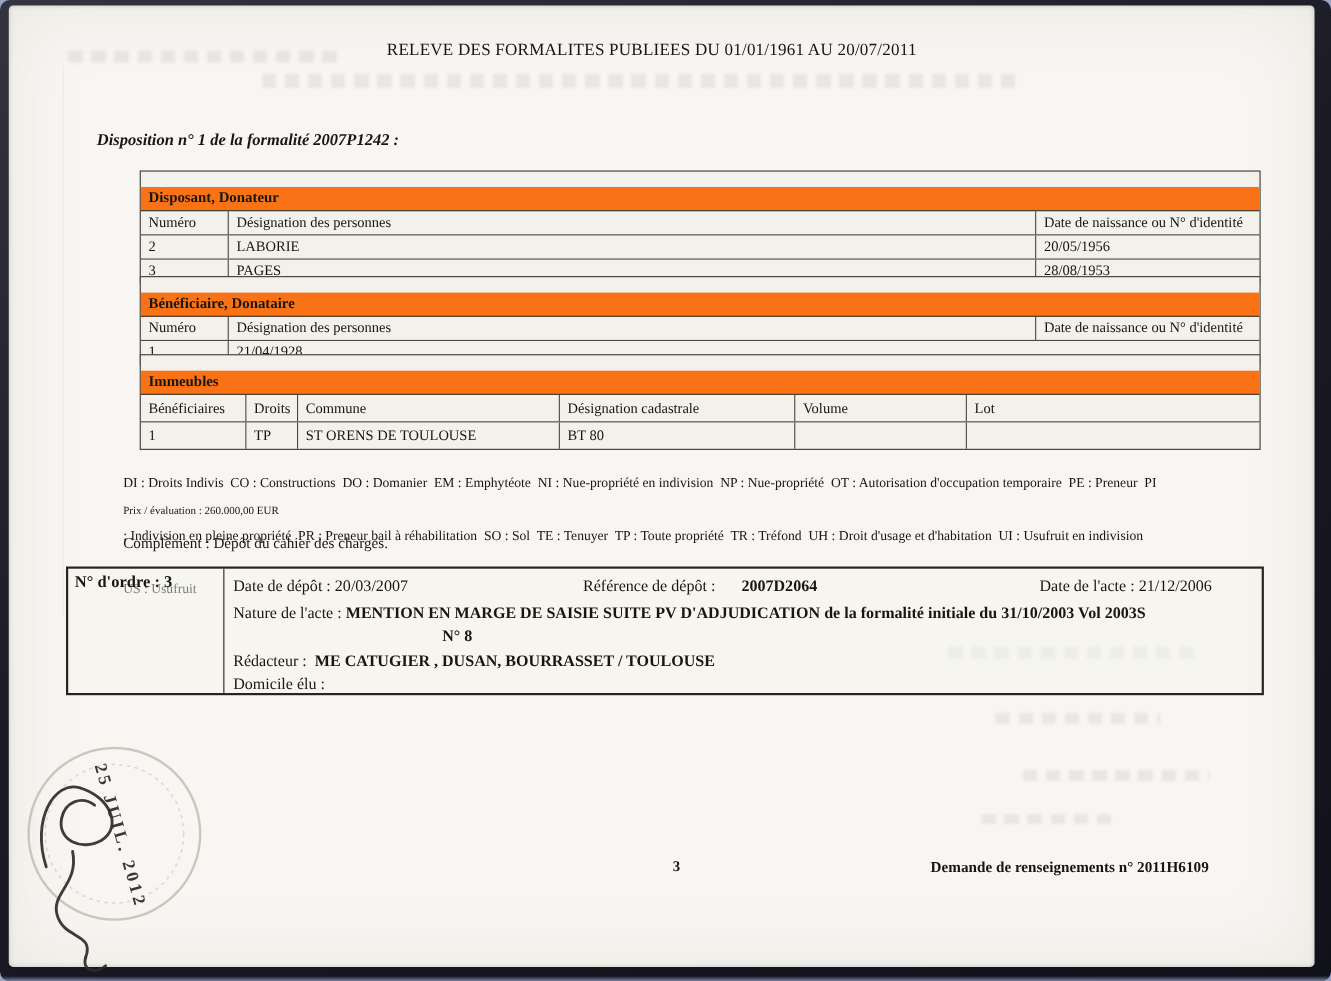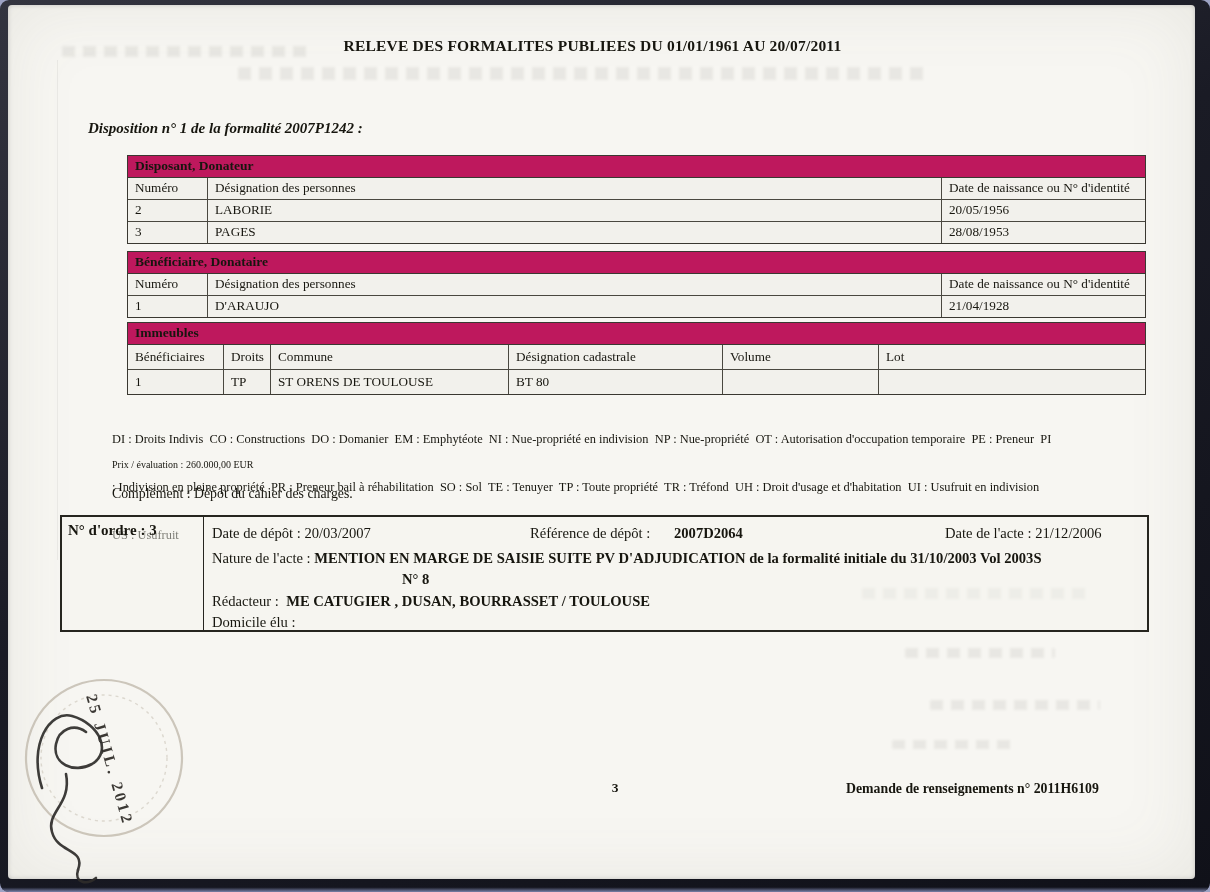--- a/index.html
+++ b/index.html
@@ -3,25 +3,25 @@
 <meta charset="utf-8">
 <style>
   html,body{margin:0;padding:0;}
   body{width:1210px;height:892px;background:#9da3c4;font-family:"Liberation Serif", serif;}
   .screenshot{position:relative;width:1210px;height:892px;background:linear-gradient(155deg,#33343f 0%,#1a1b25 45%,#101119 100%);border-radius:9px;overflow:hidden;}
   .screenshot::after{content:"";position:absolute;left:0;right:0;bottom:0;height:5px;background:linear-gradient(#0e0f17,#8d95c2);opacity:.85;}
   .page{position:absolute;left:8px;top:5px;right:15px;bottom:13px;background:#f7f6f2;border-radius:4px;
         box-shadow:inset 0 0 70px rgba(112,106,90,.10), inset 0 0 5px rgba(0,0,0,.18);}
   .content{position:absolute;inset:0;color:#17160f;}
 
-  .doc-title{position:absolute;left:70px;right:95px;top:37px;text-align:center;font-weight:bold;font-size:15.5px;letter-spacing:.2px;}
+  .doc-title{position:absolute;left:70px;right:95px;top:37px;text-align:center;font-weight:normal;font-size:15.5px;letter-spacing:.2px;}
   .disposition{position:absolute;left:88px;top:120px;font-style:italic;font-weight:bold;font-size:15px;}
 
   .tbl{position:absolute;left:127px;width:1019px;border:1.5px solid #3a3831;background:#f2f1ec;box-sizing:border-box;}
-  .band{font-weight:bold;font-size:13.5px;padding:2px 7px 3px;border-bottom:1.4px solid #3a3831;background:#be185d;}
+  .band{font-weight:bold;font-size:13.5px;padding:2px 7px 3px;border-bottom:1.4px solid #3a3831;background:#f97316;margin-top:14px;}
   .row{display:flex;}
   .row + .row{border-top:1.2px solid #4a4840;}
   .cell{padding:2px 7px 3px;font-size:13.2px;box-sizing:border-box;border-left:1.2px solid #4a4840;overflow:hidden;white-space:nowrap;min-height:21px;}
   .cell:first-child{border-left:none;}
   .t3 .c1{width:79px;} .t3 .c2{flex:1;} .t3 .c3{width:204px;}
   .t6 .c1{width:95px;} .t6 .c2{width:47px;} .t6 .c3{width:238px;} .t6 .c4{width:214px;} .t6 .c5{width:156px;} .t6 .c6{flex:1;}
   .t6 .cell{min-height:24px;padding-top:4px;}
 
   .legend{position:absolute;left:112px;top:399px;width:1042px;font-size:12.4px;line-height:16px;white-space:pre;overflow:hidden;}
   .prix{position:absolute;left:112px;top:459px;font-size:10px;}
@@ -80,21 +80,20 @@
 
     <div class="tbl t3" style="top:251px;">
       <div class="band">Bénéficiaire, Donataire</div>
       <div class="row">
         <div class="cell c1">Numéro</div>
         <div class="cell c2">Désignation des personnes</div>
         <div class="cell c3">Date de naissance ou N° d'identité</div>
       </div>
       <div class="row">
         <div class="cell c1">1</div>
-        <div class="cell c2">D'ARAUJO</div>
         <div class="cell c3">21/04/1928</div>
       </div>
     </div>
 
     <div class="tbl t6" style="top:322px;">
       <div class="band">Immeubles</div>
       <div class="row">
         <div class="cell c1">Bénéficiaires</div>
         <div class="cell c2">Droits</div>
         <div class="cell c3">Commune</div>

